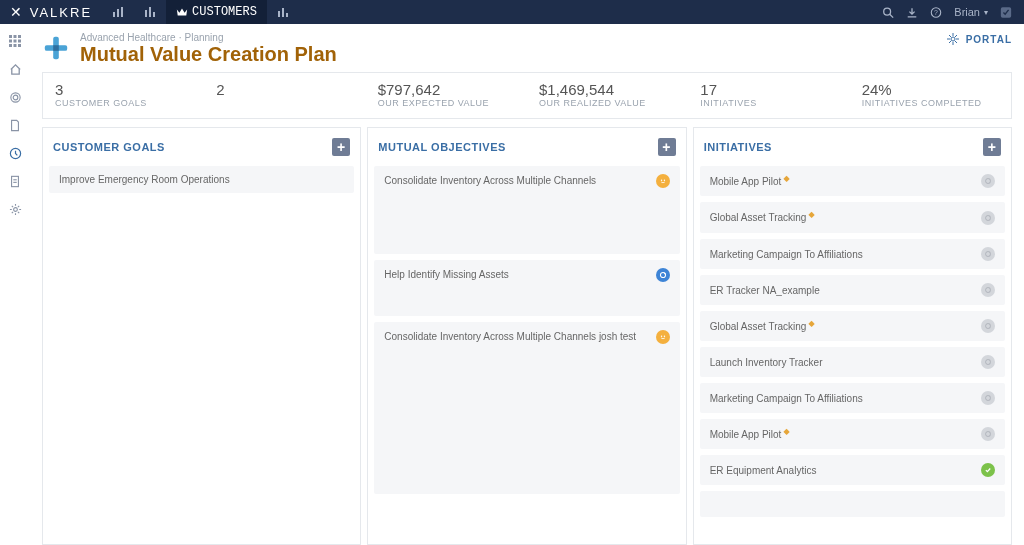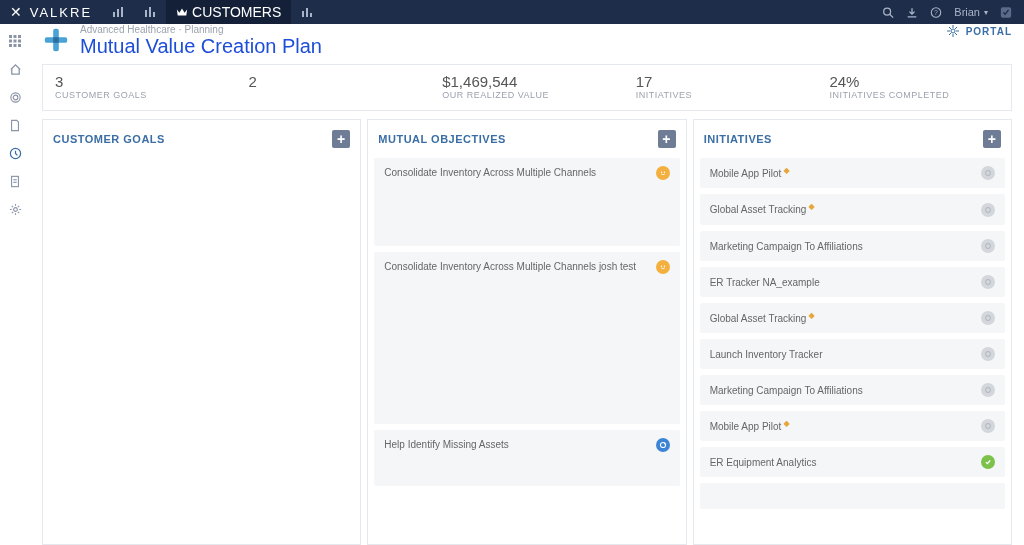--- a/index.html
+++ b/index.html
@@ -3,37 +3,37 @@
 <meta charset="utf-8">
 <style>
   * { box-sizing: border-box; margin: 0; padding: 0; }
   body { font-family: "Segoe UI", Arial, sans-serif; font-size: 11px; color: #555; background: #ffffff; width: 1024px; height: 545px; overflow: hidden; }
 
   
   .topbar { background: #1e2d4a; height: 24px; display: flex; align-items: center; color: #a9b4c8; }
   .brand { display: flex; align-items: center; gap: 6px; padding: 0 10px; color: #ffffff; font-size: 13px; letter-spacing: 2px; font-weight: 500; }
   .brand-x { font-size: 14px; }
   .topnav { display: flex; align-items: stretch; height: 24px; }
-  .topnav-item { display: flex; align-items: center; padding: 2px 10px; font-size: 14px; gap: 4px; color: #a9b4c8; cursor: pointer; }
+  .topnav-item { display: flex; align-items: center; padding: 2px 10px; font-size: 12px; gap: 4px; color: #a9b4c8; cursor: pointer; font-family: Liberation Mono, monospace; }
   .topnav-item.active { background: #132038; color: #fff; }
   .topbar-right { margin-left: auto; display: flex; align-items: center; gap: 12px; padding-right: 12px; font-size: 11px; }
   .icon-sm { width: 12px; height: 12px; display: inline-flex; align-items: center; justify-content: center; }
 
   
   .leftrail { position: absolute; top: 24px; left: 0; width: 30px; bottom: 0; background: #fff; display: flex; flex-direction: column; align-items: center; gap: 14px; padding-top: 10px; color: #8a94a6; }
   .leftrail .rail-icon { width: 14px; height: 14px; cursor: pointer; display: flex; align-items: center; justify-content: center; }
   .leftrail .rail-icon.active { color: #3a6ea5; }
 
   
   .main { position: absolute; left: 30px; right: 0; top: 24px; bottom: 0; display: flex; flex-direction: column; }
 
-  .page-header { padding: 0 12px 6px 12px; display: flex; align-items: flex-start; }
+  .page-header { padding: 8px 12px 6px 12px; display: flex; align-items: flex-start; }
   .page-logo { width: 28px; height: 28px; margin-right: 10px; color: #4aa3d6; position: relative; top:2px; }
   .breadcrumb { font-size: 10px; color: #9aa3ae; }
-  .page-title { font-size: 20px; color: #1d4ed8; font-weight: 400; }
+  .page-title { font-size: 20px; color: #a16207; font-weight: 700; }
   .portal { margin-left: auto; color: #3a6ea5; font-size: 10px; letter-spacing: 1px; display: flex; align-items: center; gap: 6px; cursor: pointer; font-weight: bold; }
 
   .metrics { display: flex; border: 1px solid #e5e8ec; margin: 0 12px; background: #fff; }
   .metric { flex: 1; padding: 8px 12px 10px 12px; }
   .metric .val { font-size: 15px; color: #555; }
   .metric .lbl { font-size: 9px; color: #9aa3ae; letter-spacing: 0.5px; text-transform: uppercase; }
 
   .columns { display: flex; margin: 8px 12px 0 12px; gap: 6px; flex: 1; overflow: hidden; }
   .col { flex: 1; display: flex; flex-direction: column; min-width: 0; border: 1px solid #e5e8ec; }
   .col-header { display: flex; align-items: center; justify-content: space-between; padding: 10px 10px; font-size: 11px; font-weight: 700; color: #3a6ea5; letter-spacing: 0.5px; }
@@ -227,77 +227,86 @@
 
   <div class="metrics">
     <div class="metric">
       <div class="val">3</div>
       <div class="lbl">CUSTOMER GOALS</div>
     </div>
     <div class="metric">
       <div class="val">2</div>
     </div>
     <div class="metric">
+      <div class="val">$797,642</div>
+      <div class="lbl">OUR EXPECTED VALUE</div>
+    </div>
+    <div class="metric">
       <div class="val">$1,469,544</div>
       <div class="lbl">OUR REALIZED VALUE</div>
     </div>
     <div class="metric">
       <div class="val">17</div>
       <div class="lbl">INITIATIVES</div>
     </div>
     <div class="metric">
       <div class="val">24%</div>
       <div class="lbl">INITIATIVES COMPLETED</div>
     </div>
   </div>
 
   <div class="columns">
 
     <div class="col">
       <div class="col-header">
         <span>CUSTOMER GOALS</span>
         <span class="add-btn">+</span>
+      </div>
+      <div class="col-body">
+        <div class="goals-card">
+          <span class="text">Improve Emergency Room Operations</span>
+        </div>
       </div>
     </div>
 
     <div class="col">
       <div class="col-header">
         <span>MUTUAL OBJECTIVES</span>
         <span class="add-btn">+</span>
       </div>
       <div class="col-body">
         <div class="card tall">
           <span class="text">Consolidate Inventory Across Multiple Channels</span>
           <span class="status yellow">
             <svg viewBox="0 0 10 10" width="8" height="8" fill="#fff">
                 <circle cx="3.2" cy="4" r="0.9"></circle>
                 <circle cx="6.8" cy="4" r="0.9"></circle>
                 <path d="M2.7 6.3 Q5 8 7.3 6.3" stroke="#fff" stroke-width="1" fill="none"></path>
               </svg>
           </span>
         </div>
+        <div class="card last-tall">
+          <span class="text">Help Identify Missing Assets</span>
+          <span class="status blue">
+            <svg viewBox="0 0 10 10" width="8" height="8" fill="none" stroke="#fff" stroke-width="1.3">
+                <circle cx="5" cy="5" r="3.2"></circle>
+                <path d="M6.5 2.5 A3.2 3.2 0 0 1 8.2 5"></path>
+              </svg>
+          </span>
+        </div>
         <div class="card" style="min-height:172px;align-items:flex-start;">
           <span class="text">Consolidate Inventory Across Multiple Channels josh test</span>
           <span class="status yellow">
             <svg viewBox="0 0 10 10" width="8" height="8" fill="#fff">
                 <circle cx="3.2" cy="4" r="0.9"></circle>
                 <circle cx="6.8" cy="4" r="0.9"></circle>
                 <path d="M2.7 6.3 Q5 8 7.3 6.3" stroke="#fff" stroke-width="1" fill="none"></path>
               </svg>
           </span>
         </div>
-        <div class="card last-tall">
-          <span class="text">Help Identify Missing Assets</span>
-          <span class="status blue">
-            <svg viewBox="0 0 10 10" width="8" height="8" fill="none" stroke="#fff" stroke-width="1.3">
-                <circle cx="5" cy="5" r="3.2"></circle>
-                <path d="M6.5 2.5 A3.2 3.2 0 0 1 8.2 5"></path>
-              </svg>
-          </span>
-        </div>
       </div>
     </div>
 
     <div class="col">
       <div class="col-header">
         <span>INITIATIVES</span>
         <span class="add-btn">+</span>
       </div>
       <div class="col-body" id="initiatives-body">
 

